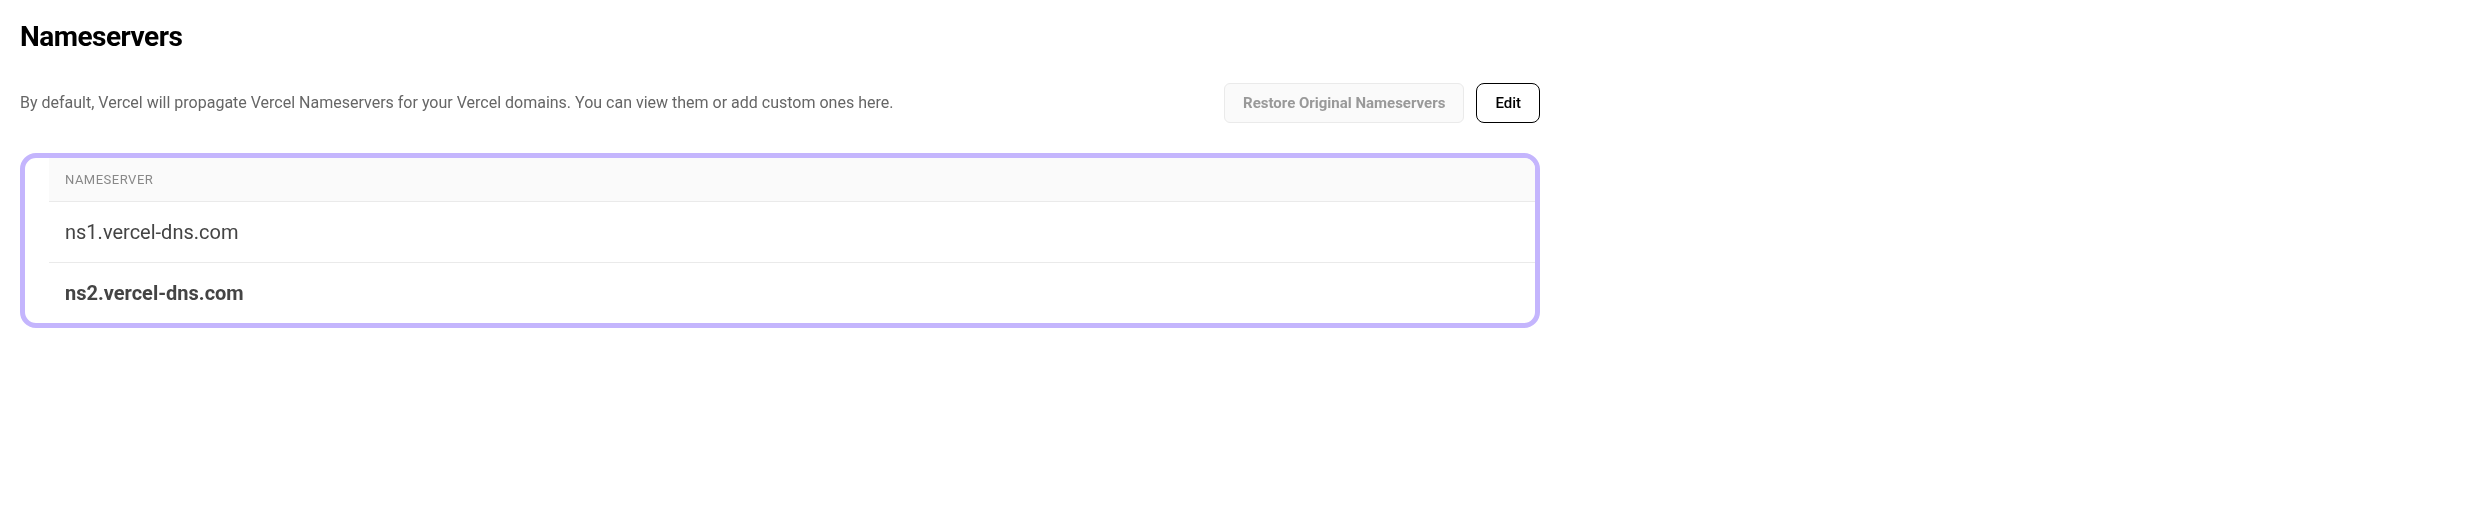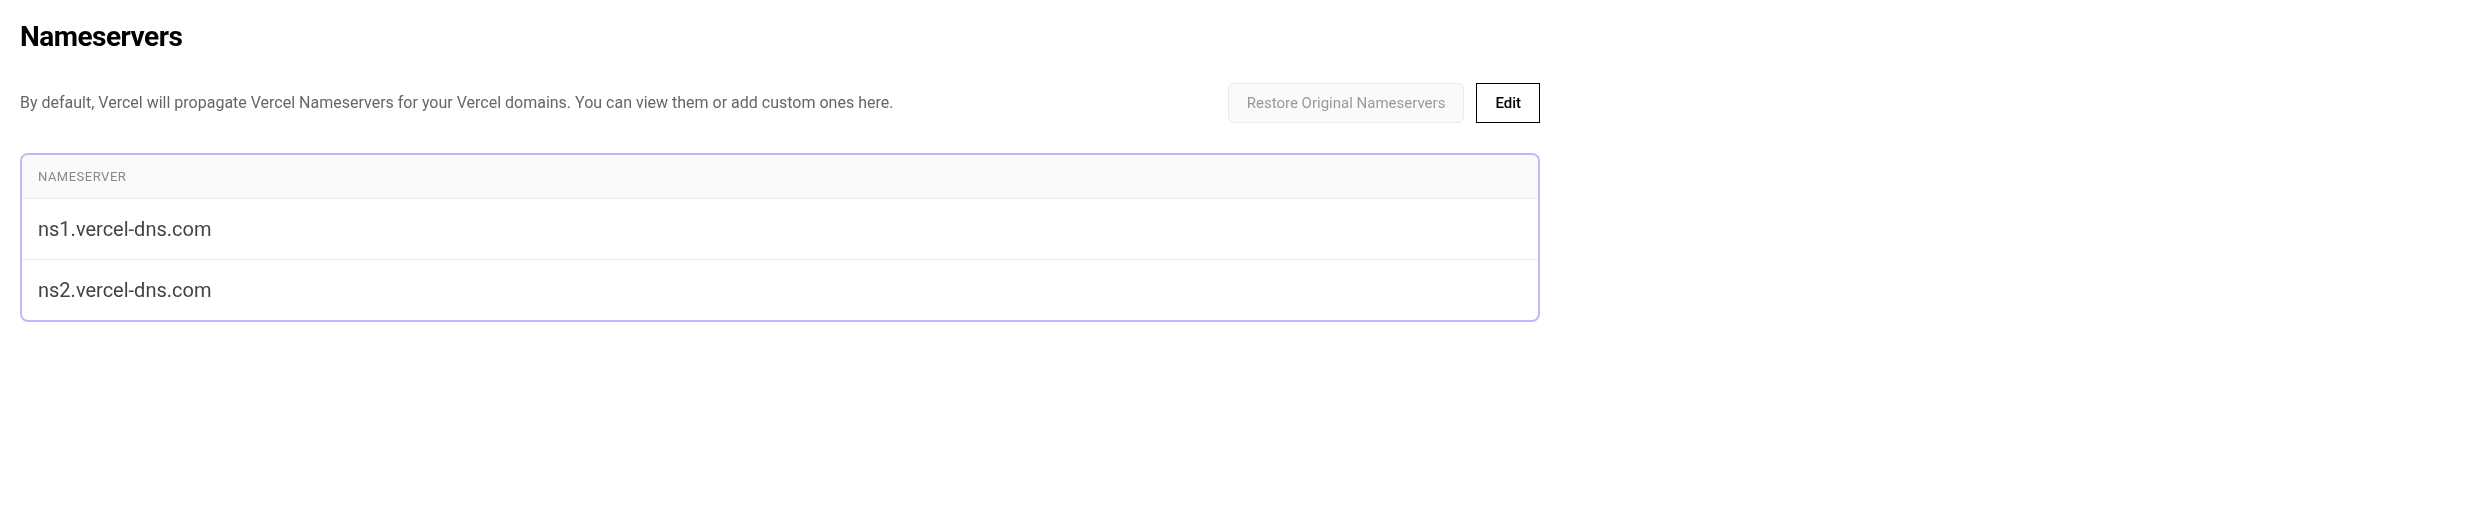--- a/index.html
+++ b/index.html
@@ -44,54 +44,57 @@
     }
     .btn-secondary {
       background: #fafafa;
       border: 1px solid #eaeaea;
       color: #999999;
       font-size: 15px;
       padding: 10px 18px;
       border-radius: 6px;
       cursor: pointer;
       font-family: inherit;
+      font-weight: bold;
     }
     .btn-primary {
       background: #ffffff;
       border: 1px solid #000000;
       color: #000000;
       font-size: 15px;
       font-weight: 500;
       padding: 10px 18px;
-      border-radius: 0;
+      border-radius: 8px;
       cursor: pointer;
       font-family: inherit;
     }
     .table {
-      border: 2px solid #c4b5fd;
-      border-radius: 8px;
+      border: 5px solid #c4b5fd;
+      border-radius: 16px;
       overflow: hidden;
+      padding-left: 24px;
     }
     .table-header {
       background: #fafafa;
       padding: 14px 16px;
       font-size: 13px;
       color: #888888;
       letter-spacing: 0.5px;
       text-transform: uppercase;
       border-bottom: 1px solid #eaeaea;
     }
     .table-row {
       padding: 18px 16px;
       font-size: 20px;
       color: #444444;
       border-bottom: 1px solid #eaeaea;
     }
     .table-row:last-child {
       border-bottom: none;
+      font-weight: bold;
     }
   </style>
 </head>
 <body>
 
 <div class="container">
   <h1 class="title">Nameservers</h1>
 
   <div class="header-row">
     <p class="description">By default, Vercel will propagate Vercel Nameservers for your Vercel domains. You can view them or add custom ones here.</p>

